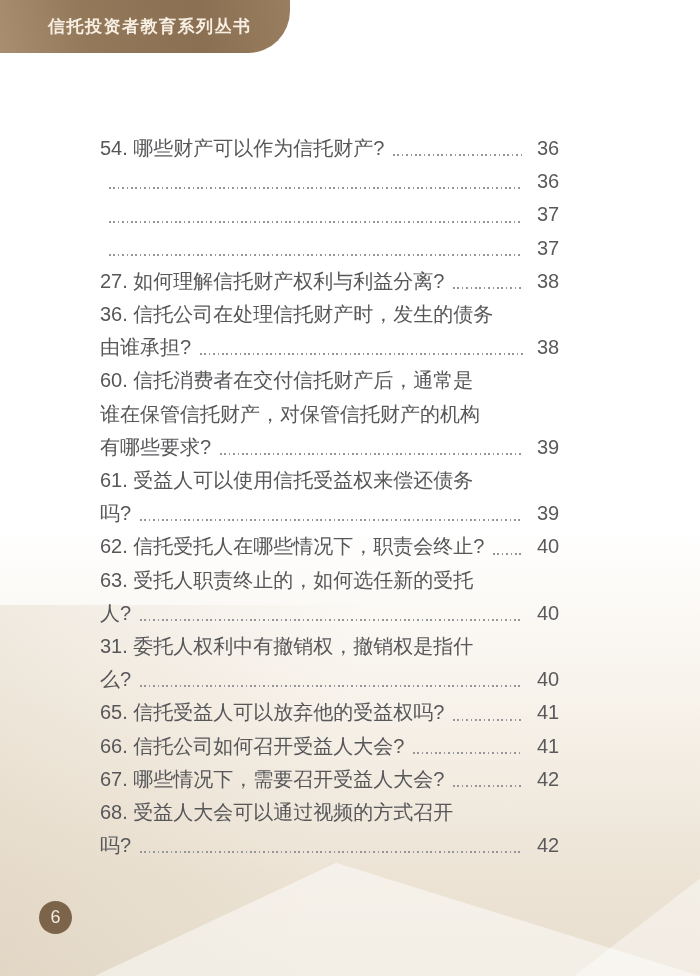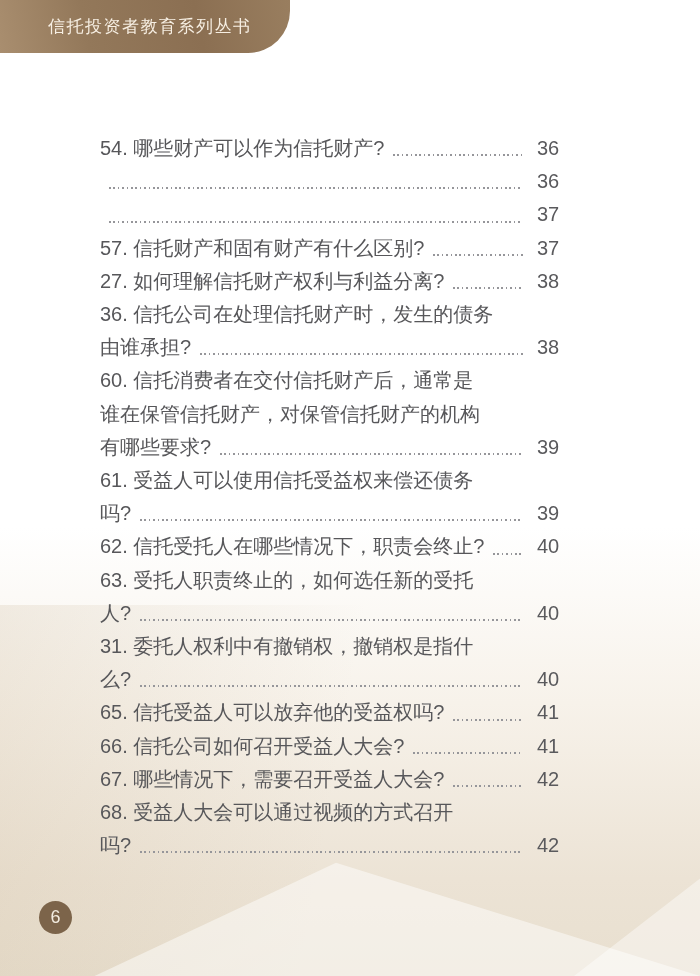--- a/index.html
+++ b/index.html
@@ -36,20 +36,21 @@
   
   .banner {
     position: absolute; left: 0; top: 0;
     width: 290px; height: 53px;
     box-sizing: border-box;
     padding-left: 48px;
     display: flex; align-items: center;
     border-bottom-right-radius: 42px;
     background: linear-gradient(78deg,
       #a98e6f 0%, #93785a 30%, #8b6f52 68%, #997e5f 100%);
+    font-weight: bold;
   }
   .banner-title {
     font-size: 17px;
     letter-spacing: 1.5px;
     color: #f7efe3;
   }
 
   
   .toc {
     position: absolute; left: 100px; top: 132px;
@@ -113,21 +114,20 @@
       </div>
     </div>
     <div class="toc-entry">
       <div class="toc-line toc-line-last">
         <span class="leader"></span>
         <span class="page-num">37</span>
       </div>
     </div>
     <div class="toc-entry">
       <div class="toc-line toc-line-last">
-        <span class="toc-text">57. 信托财产和固有财产有什么区别?</span>
         <span class="leader"></span>
         <span class="page-num">37</span>
       </div>
     </div>
     <div class="toc-entry">
       <div class="toc-line toc-line-last">
         <span class="toc-text">27. 如何理解信托财产权利与利益分离?</span>
         <span class="leader"></span>
         <span class="page-num">38</span>
       </div>

